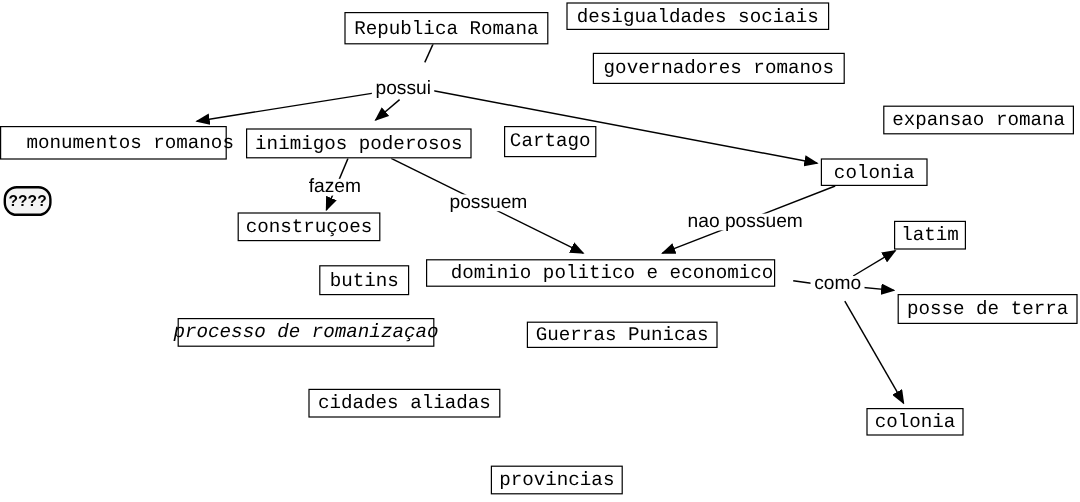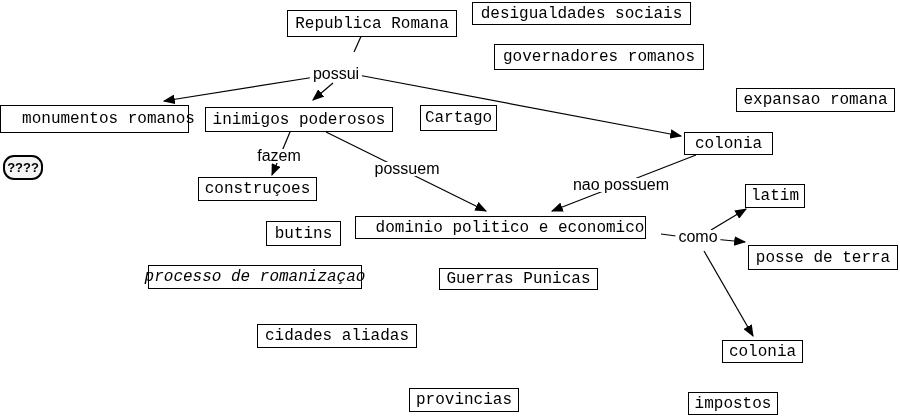--- a/index.html
+++ b/index.html
@@ -123,21 +123,20 @@
   <div class="node" id="n-construcoes">construçoes</div>
   <div class="node" id="n-butins">butins</div>
   <div class="node" id="n-dominio">dominio politico e economico</div>
   <div class="node" id="n-latim">latim</div>
   <div class="node" id="n-posse-de-terra">posse de terra</div>
   <div class="node" id="n-processo-de-romanizacao">processo de romanizaçao</div>
   <div class="node" id="n-guerras-punicas">Guerras Punicas</div>
   <div class="node" id="n-cidades-aliadas">cidades aliadas</div>
   <div class="node" id="n-colonia">colonia</div>
   <div class="node" id="n-provincias">provincias</div>
-  <div class="node" id="n-impostos">impostos</div>
 
   <div class="elabel" id="el-possui">possui</div>
   <div class="elabel" id="el-fazem">fazem</div>
   <div class="elabel" id="el-possuem">possuem</div>
   <div class="elabel" id="el-nao-possuem">nao possuem</div>
   <div class="elabel" id="el-como">como</div>
 
 </div>
 
 </body></html>

